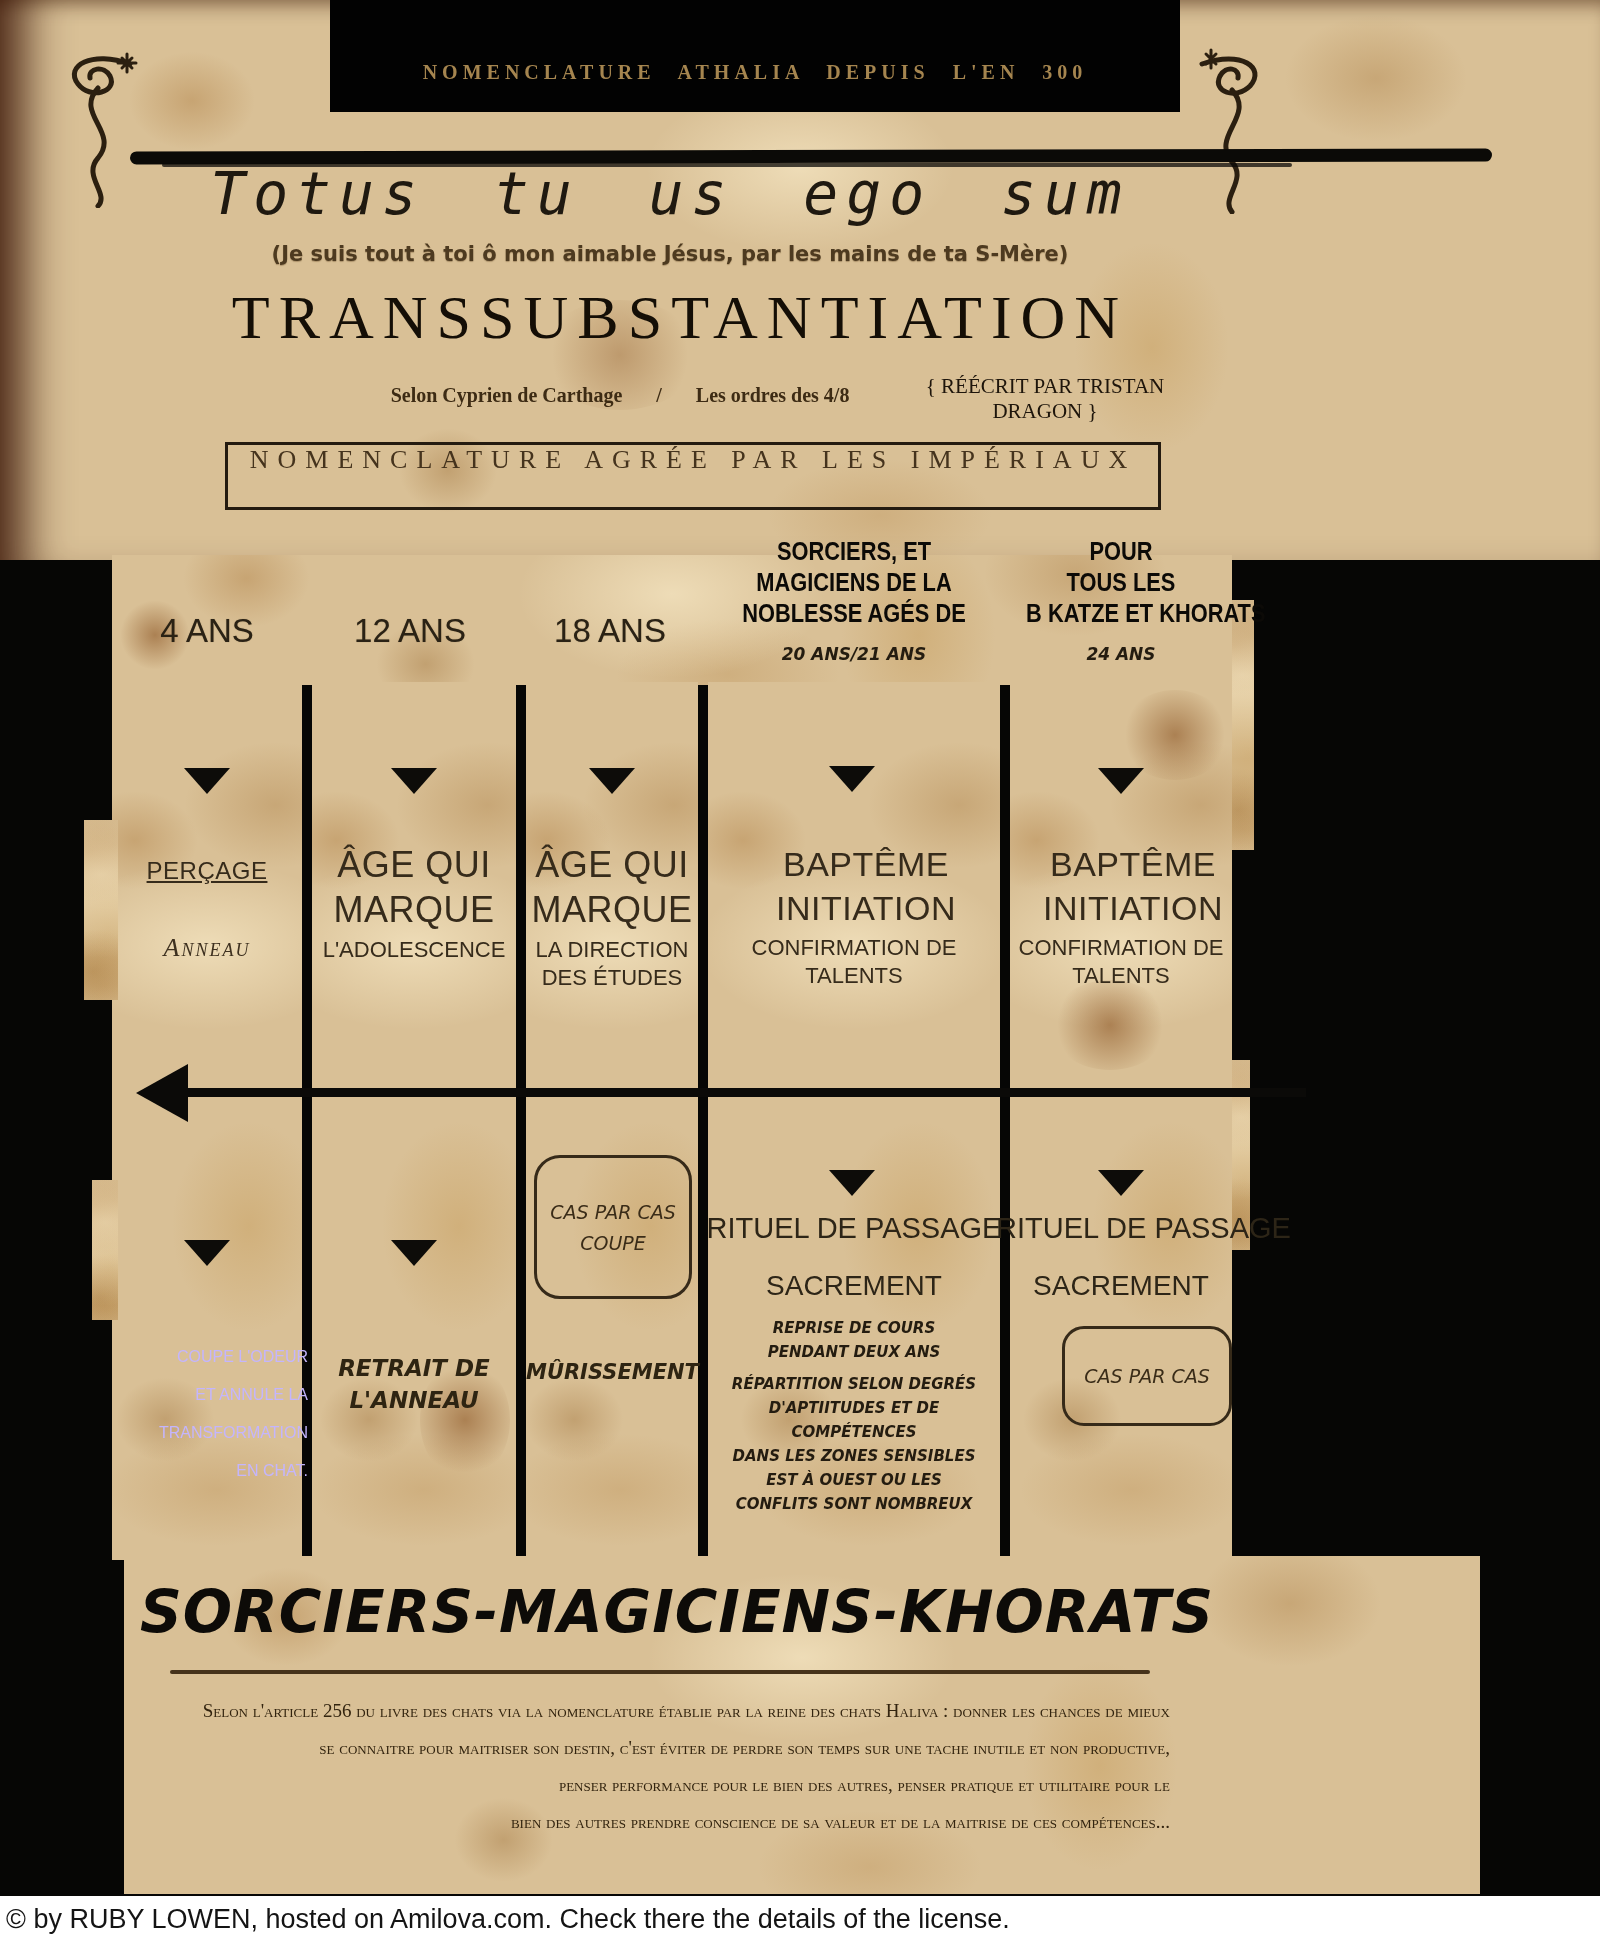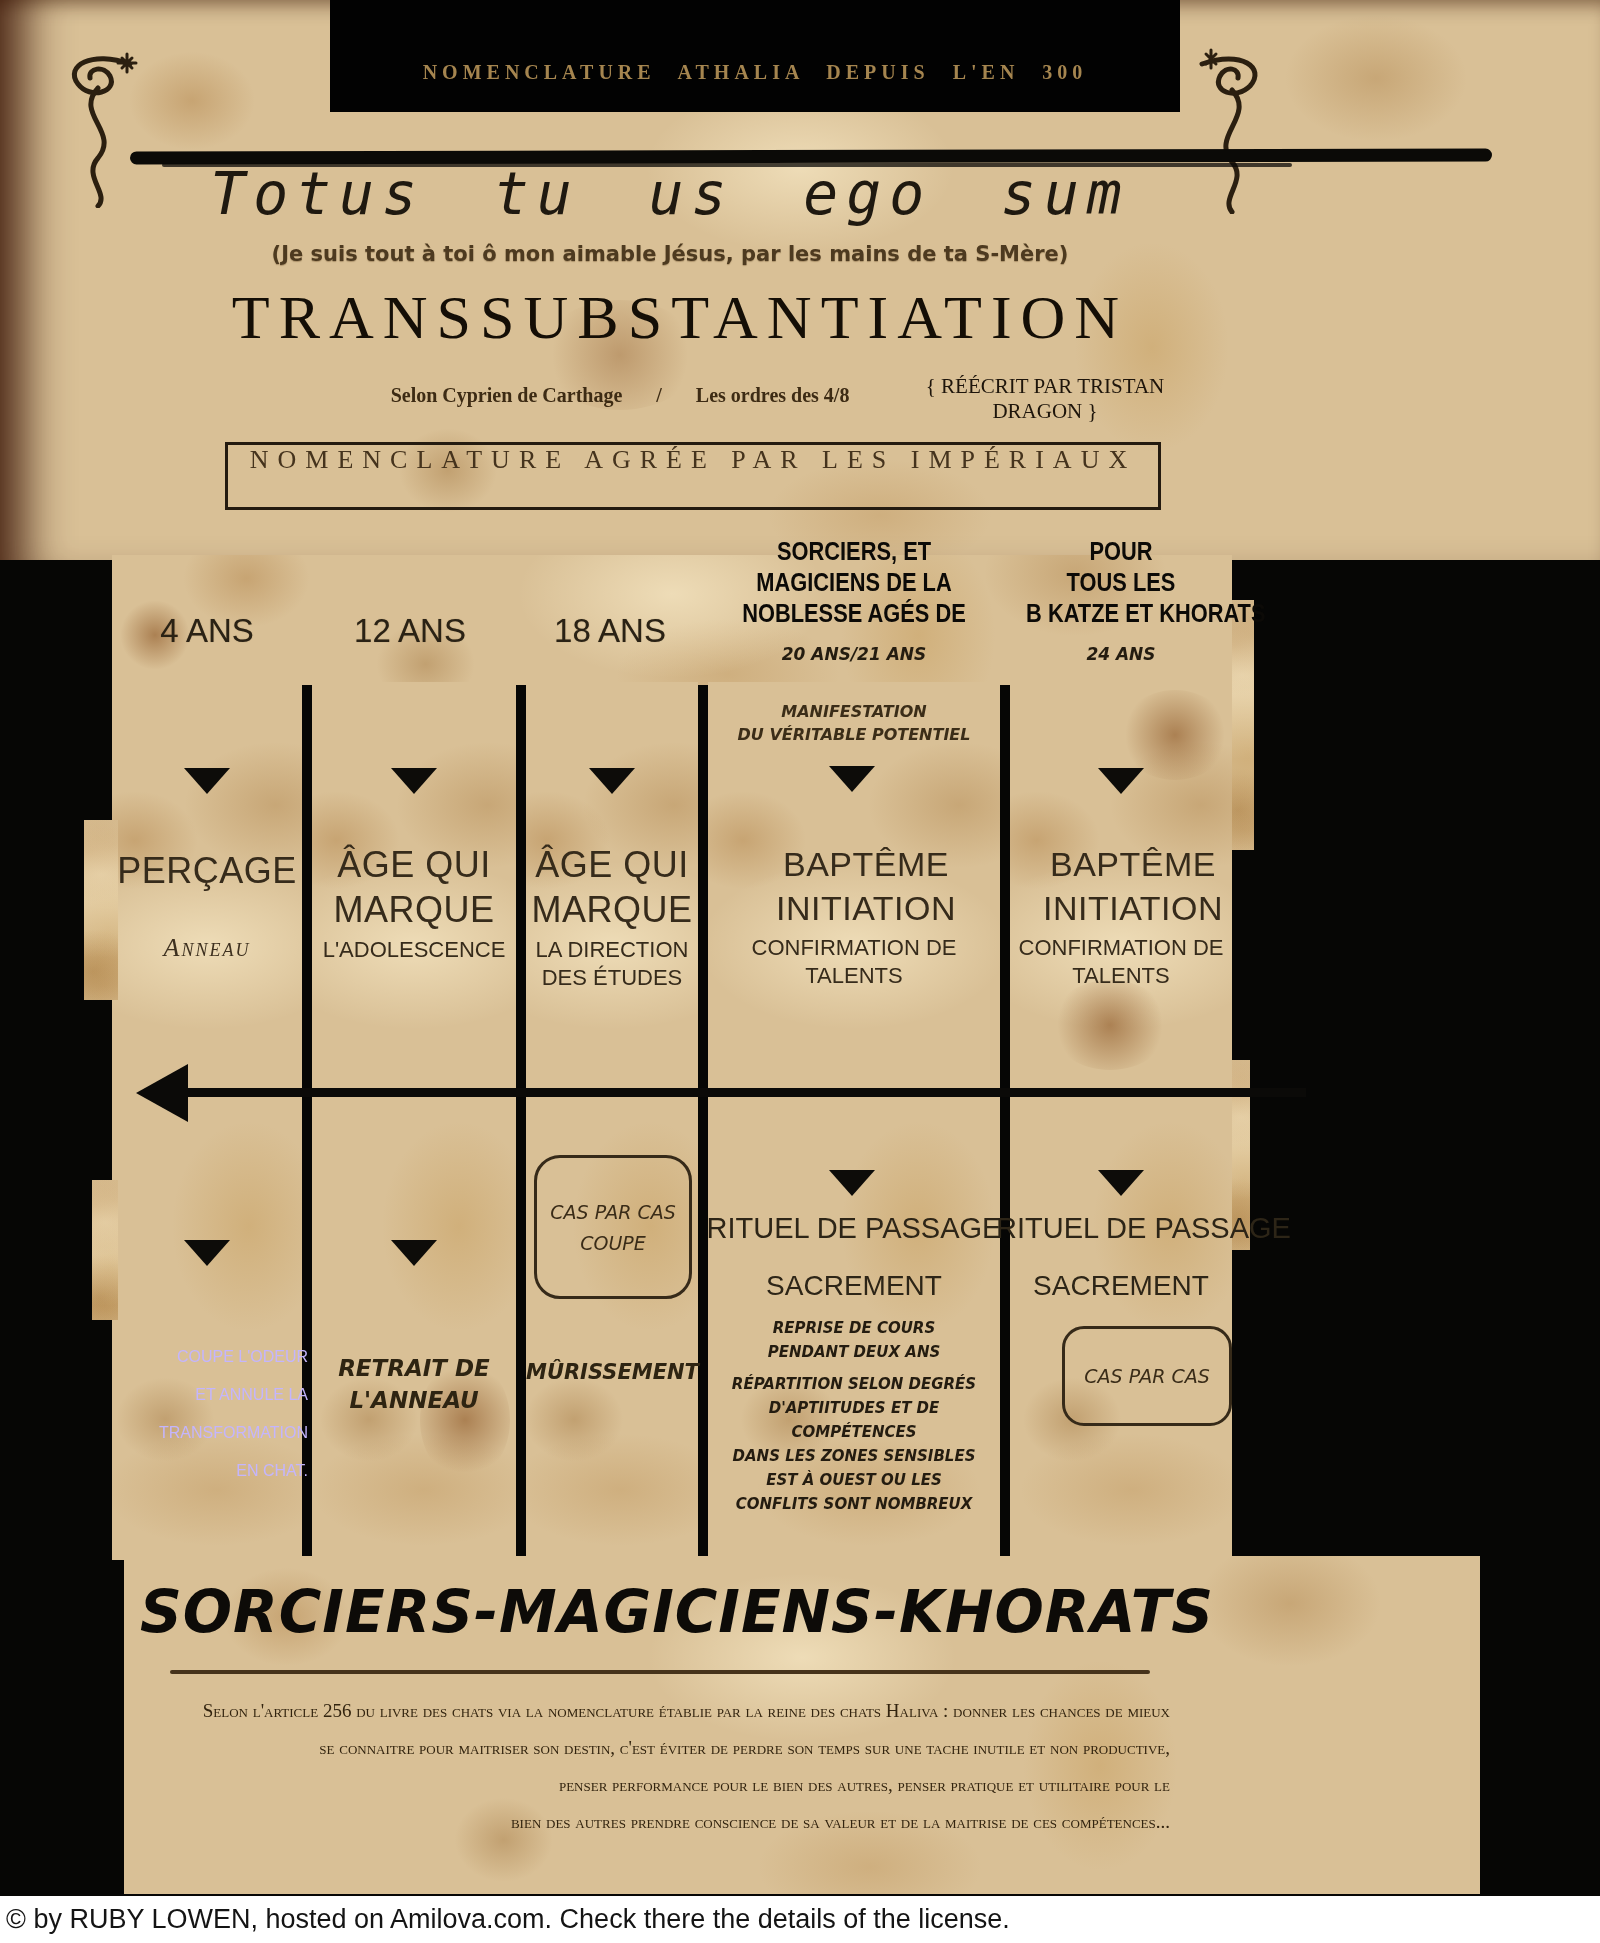--- a/index.html
+++ b/index.html
@@ -88,21 +88,21 @@
   .t1{left:184px;top:768px;} .t2{left:391px;top:768px;} .t3{left:589px;top:768px;}
   .t4{left:829px;top:766px;} .t5{left:1098px;top:768px;}
   .t1b{left:184px;top:1240px;} .t2b{left:391px;top:1240px;}
   .t4b{left:829px;top:1170px;} .t5b{left:1098px;top:1170px;}
 
   
   .stage{position:absolute;text-align:center;color:#362b1b;}
   .stage .big{font-size:36px;line-height:45px;letter-spacing:.5px;}
   .stage .small{font-size:22px;line-height:28px;margin-top:4px;}
   .st1{left:112px;top:848px;width:190px;}
-  .st1 .big{font-size:36px;}
+  .st1 .big{font-size:24px;text-decoration:underline;}
   .ring{font-family:"Liberation Serif",serif;font-style:italic;font-variant:small-caps;
     font-size:26px;letter-spacing:2px;margin-top:40px;color:#3e3120;}
   .st2{left:312px;top:842px;width:204px;}
   .st3{left:526px;top:842px;width:172px;}
   .st4{left:708px;top:842px;width:292px;}
   .st4 .big,.st5 .big{font-size:34px;line-height:44px;padding-left:24px;}
   .st5{left:1010px;top:842px;width:222px;}
 
   
   .arrow-line{left:166px;top:1088px;width:1140px;height:9px;background:#0b0a08;}
@@ -218,24 +218,20 @@
     <div>NOBLESSE AGÉS DE</div>
   </div>
   <div class="bighdr hdr5">
     <div>POUR</div>
     <div>TOUS LES</div>
     <div>B KATZE ET KHORATS</div>
   </div>
   <div class="age-small comic agesm4">20 ANS/21 ANS</div>
   <div class="age-small comic agesm5">24 ANS</div>
 
-  <div class="manif comic">
-    <div>MANIFESTATION</div>
-    <div>DU VÉRITABLE POTENTIEL</div>
-  </div>
 
   <div class="tri t1"></div>
   <div class="tri t2"></div>
   <div class="tri t3"></div>
   <div class="tri t4"></div>
   <div class="tri t5"></div>
 
   <div class="stage st1">
     <div class="big">PERÇAGE</div>
     <div class="ring">Anneau</div>

